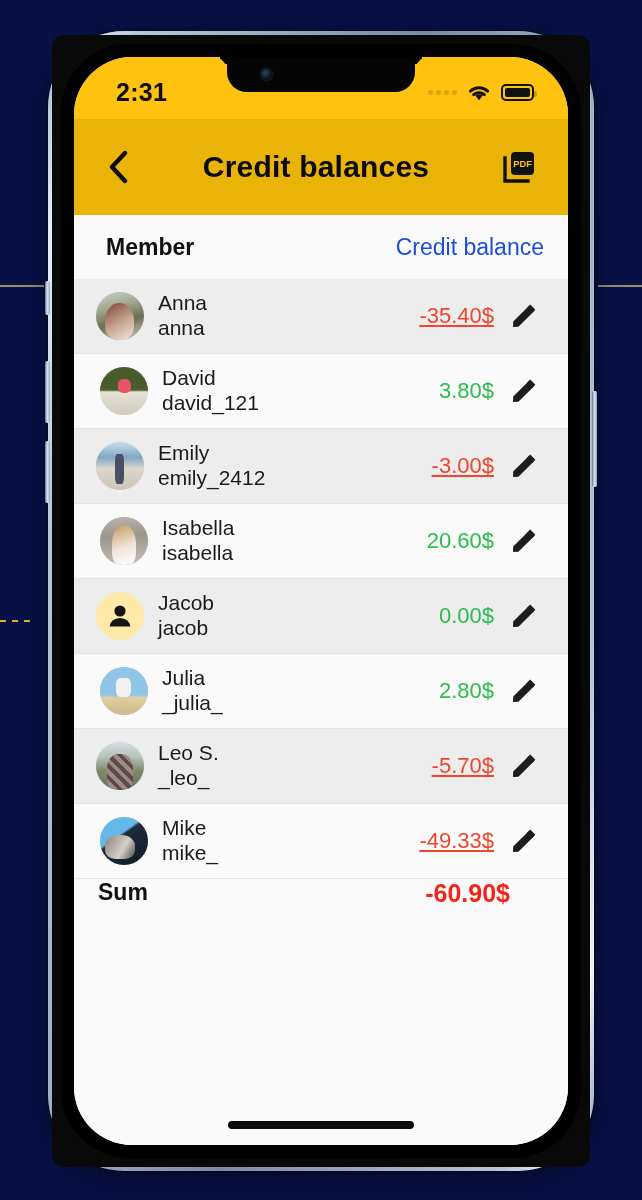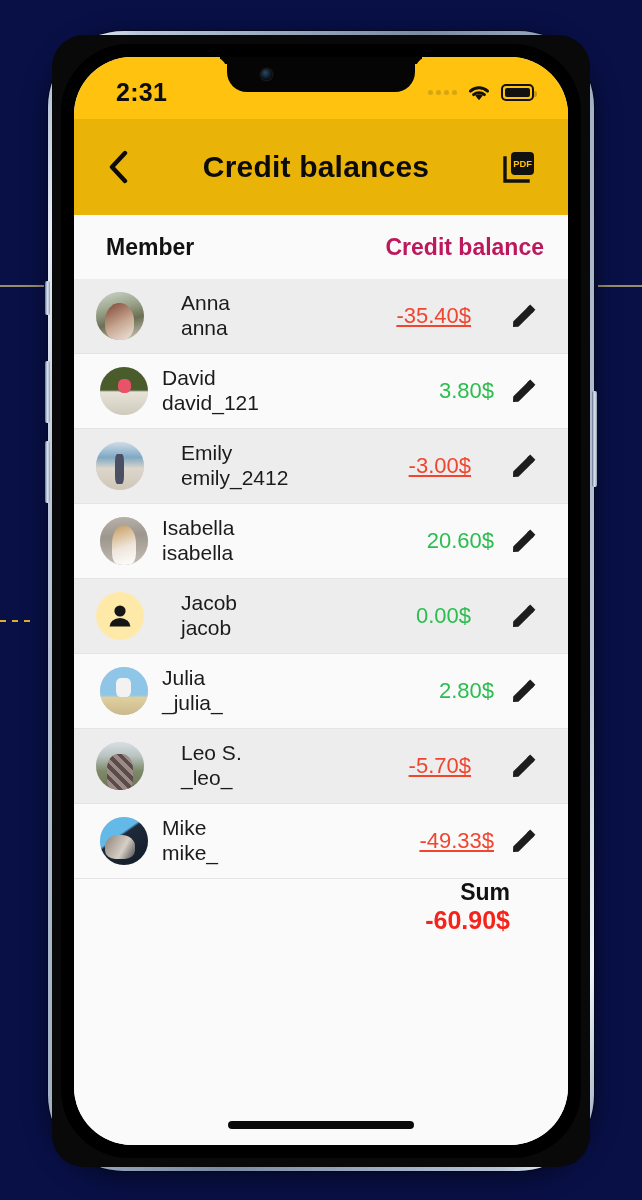--- a/index.html
+++ b/index.html
@@ -44,21 +44,21 @@
     border-radius: 76px;
     background: linear-gradient(100deg,
        #9fb0c8 0%, #e8eef6 5%, #b9c6d8 12%,
        #7b8ba3 50%,
        #b9c6d8 88%, #eef3f9 95%, #8f9fb6 100%);
     box-shadow: 0 0 0 1px rgba(0,0,0,.4), 0 6px 24px rgba(0,0,0,.5);
   }
   #phone-inner-band {
     position: absolute;
     inset: 4px;
-    border-radius: 32px;
+    border-radius: 12px;
     background: #090909;
   }
   #bezel {
     position: absolute;
     inset: 9px;
     border-radius: 68px;
     background: #000;
   }
   #screen {
     position: absolute;
@@ -220,33 +220,33 @@
     background: #fafafa;
   }
   #col-member {
     font-size: 23px;
     font-weight: bold;
     color: #111;
   }
   #col-balance {
     margin-left: auto;
     font-size: 23px;
-    font-weight: bold;
-    color: #be185d;
+    font-weight: normal;
+    color: #1d4ed8;
     padding-right: 2px;
   }
 
   .row {
     height: 75px;
     display: flex;
     align-items: center;
     padding: 0 22px 0 22px;
     border-bottom: 1px solid #e4e4e4;
   }
-  .row.alt  { background: #ededed; gap: 23px; }
+  .row.alt  { background: #ededed; }
   .row.base { background: #fafafa; padding-left: 26px; }
 
   .avatar {
     width: 48px; height: 48px;
     border-radius: 50%;
     flex: 0 0 auto;
     overflow: hidden;
     position: relative;
     background: #cfcfcf;
   }
@@ -284,24 +284,23 @@
     width: 44px; height: 44px;
     margin-left: 8px;
     display: flex; align-items: center; justify-content: center;
     cursor: pointer;
     flex: 0 0 auto;
   }
 
   #sum-row {
     height: 96px;
     display: flex;
-    align-items: flex-end;
-    padding: 0 58px 0 8px;
+    align-items: flex-start;
+    padding: 0 58px 0 24px;
     background: #fafafa;
-    flex-direction: column;
   }
   #sum-label {
     font-size: 23px;
     font-weight: bold;
     color: #111;
   }
   #sum-value {
     margin-left: auto;
     font-size: 25px;
     font-weight: bold;

